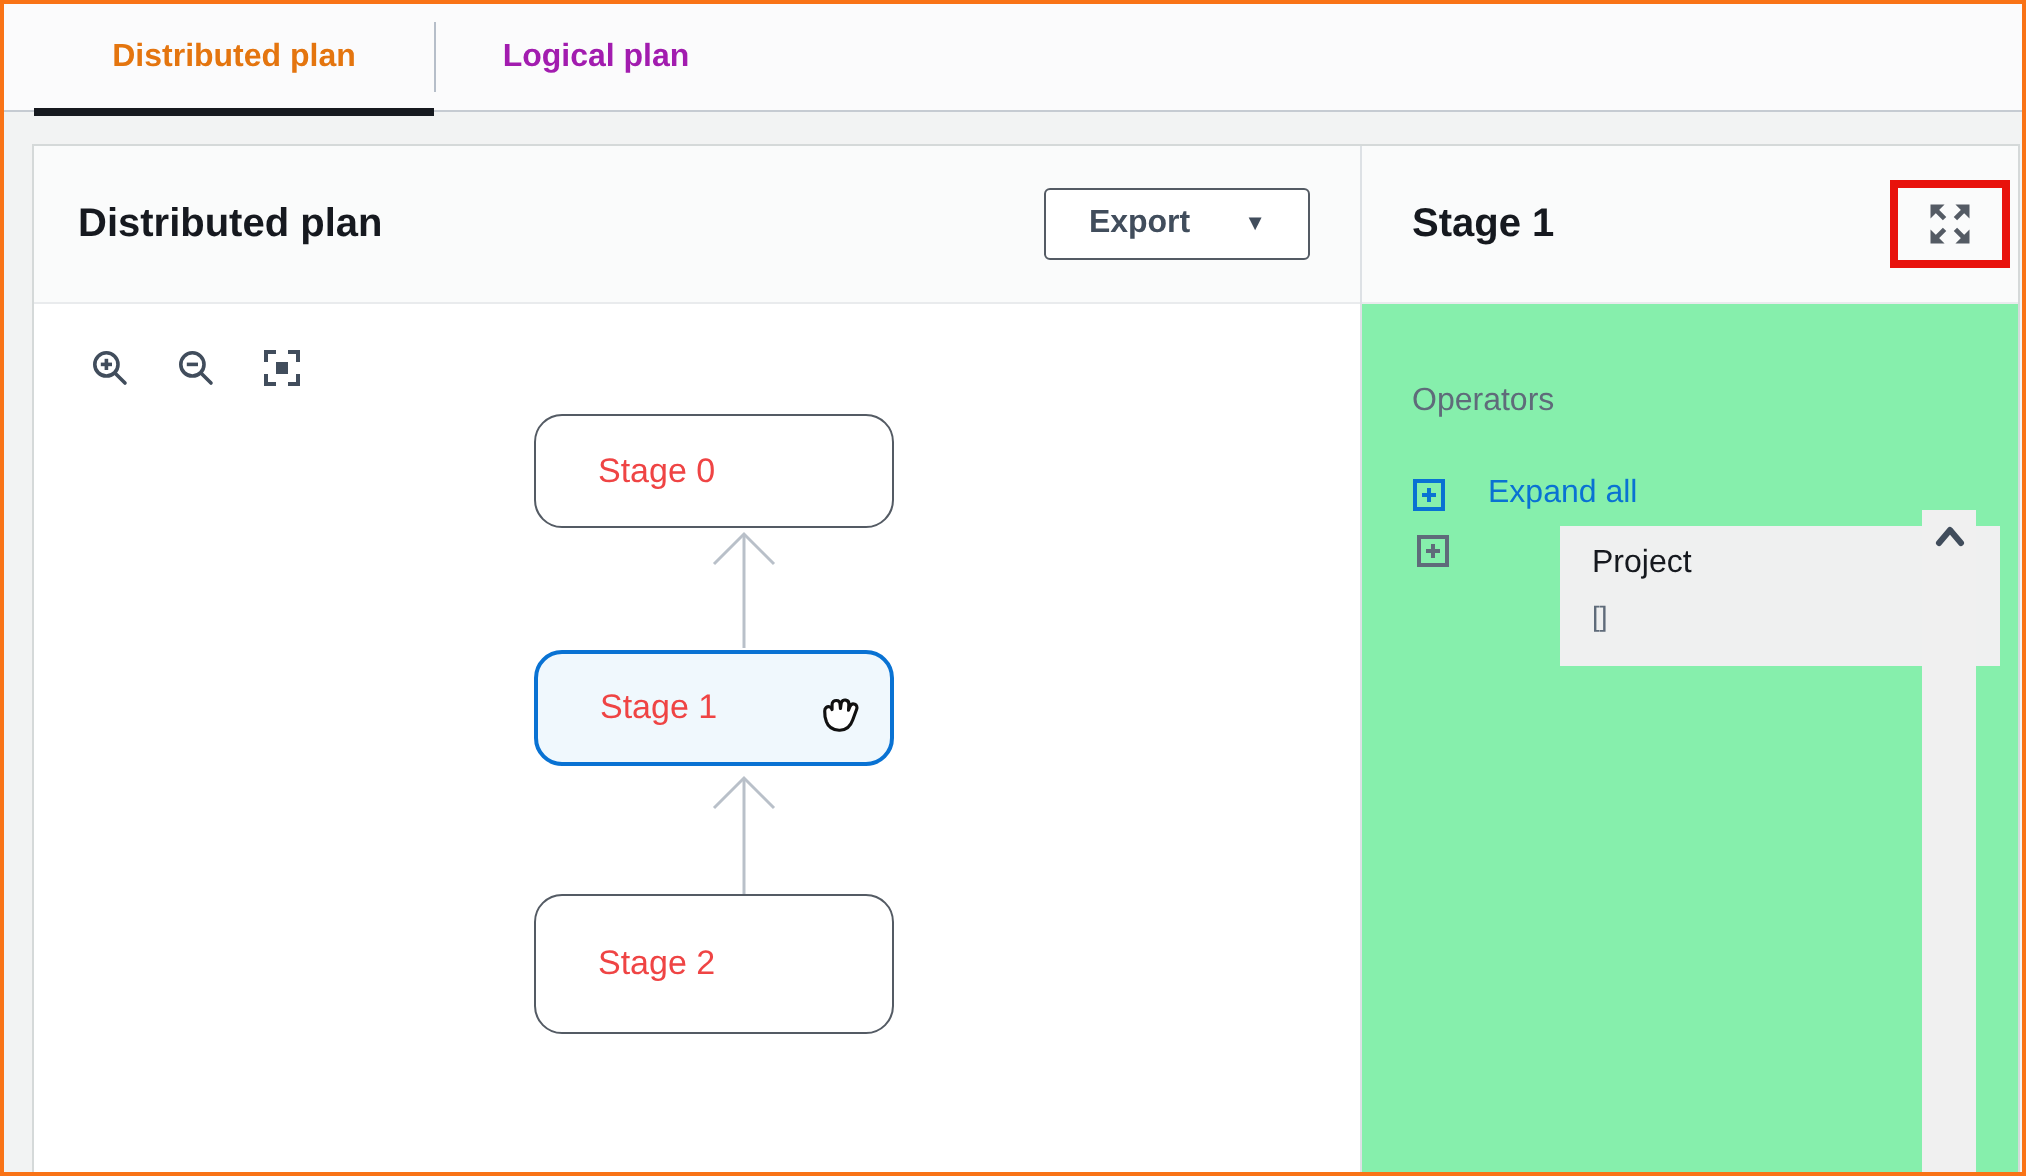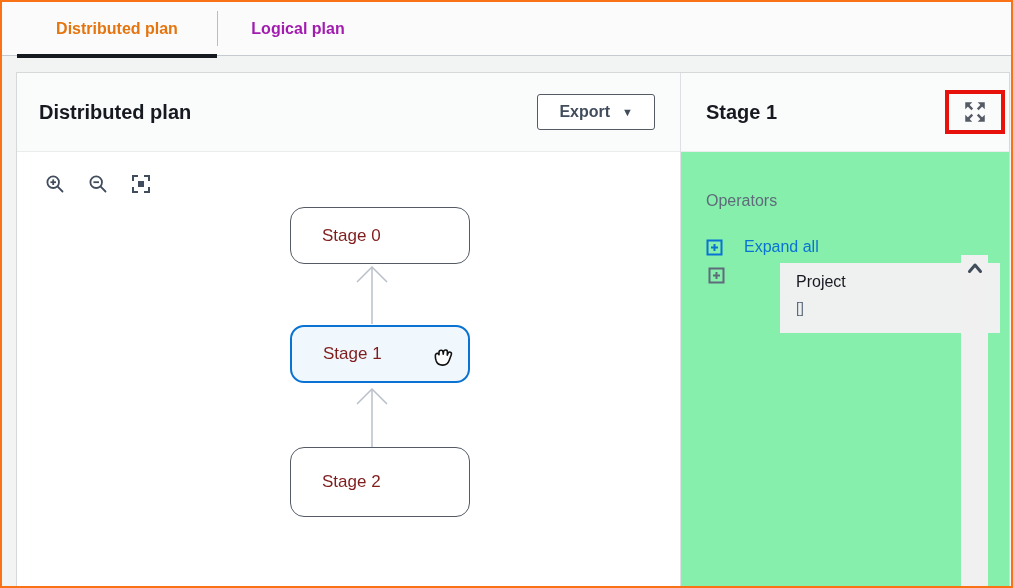--- a/index.html
+++ b/index.html
@@ -19,31 +19,31 @@
   
   .card{position:absolute;left:14px;top:70px;width:994px;height:516px;background:#fff;border:1px solid #d5d9d9;border-bottom:none;display:flex;}
   .col-left{flex:1 1 auto;display:flex;flex-direction:column;min-width:0;}
   .col-right{width:329px;flex:0 0 329px;border-left:1px solid #dde1e5;display:flex;flex-direction:column;}
 
   .panel-header{height:79px;flex:0 0 79px;background:#fafbfb;border-bottom:1px solid #e9ebed;display:flex;align-items:center;}
   .col-left .panel-header{padding:0 25px 0 22px;justify-content:space-between;}
   .col-right .panel-header{padding:0 2px 0 25px;justify-content:space-between;}
   .panel-title{font-size:20px;font-weight:bold;color:#16191f;}
 
-  .btn-export{display:flex;align-items:center;gap:12px;height:36px;padding:0 21px;background:#fff;border:1px solid #545b64;border-radius:3px;font-size:16px;font-weight:bold;color:#414d5c;cursor:pointer;}
+  .btn-export{display:flex;align-items:center;gap:27px;height:36px;padding:0 21px;background:#fff;border:1px solid #545b64;border-radius:3px;font-size:16px;font-weight:bold;color:#414d5c;cursor:pointer;}
   .btn-export .caret{font-size:11px;line-height:1;}
 
   
   .diagram{position:relative;flex:1 1 auto;background:#fff;overflow:hidden;}
   .zoom-toolbar{position:absolute;left:28px;top:22px;display:flex;gap:23px;}
   .zoom-btn{width:20px;height:20px;cursor:pointer;display:block;}
 
   .edges{position:absolute;inset:0;width:100%;height:100%;}
 
-  .node{position:absolute;left:273px;width:180px;height:57px;background:#fff;border:1.5px solid #545b64;border-radius:14px;display:flex;align-items:center;padding-left:31px;font-size:17px;color:#7f1d1d;cursor:pointer;}
+  .node{position:absolute;left:250px;width:180px;height:57px;background:#fff;border:1.5px solid #545b64;border-radius:14px;display:flex;align-items:center;padding-left:31px;font-size:17px;color:#ef4444;cursor:pointer;}
   .node-stage0{top:55px;}
   .node-stage1{top:173px;height:58px;background:#f0f8fd;border:2px solid #0972d3;}
   .node-stage2{top:295px;height:70px;}
   .hand-cursor{position:absolute;left:136px;top:15px;width:28px;height:28px;pointer-events:none;}
 
   
   .expand-annotation{border:4px solid #e8120c;width:60px;height:44px;display:flex;align-items:center;justify-content:center;margin-right:2px;background:#fafbfb;}
   .expand-btn{width:26px;height:26px;cursor:pointer;display:block;}
 
   .ops{position:relative;flex:1 1 auto;background:#86efac;}

